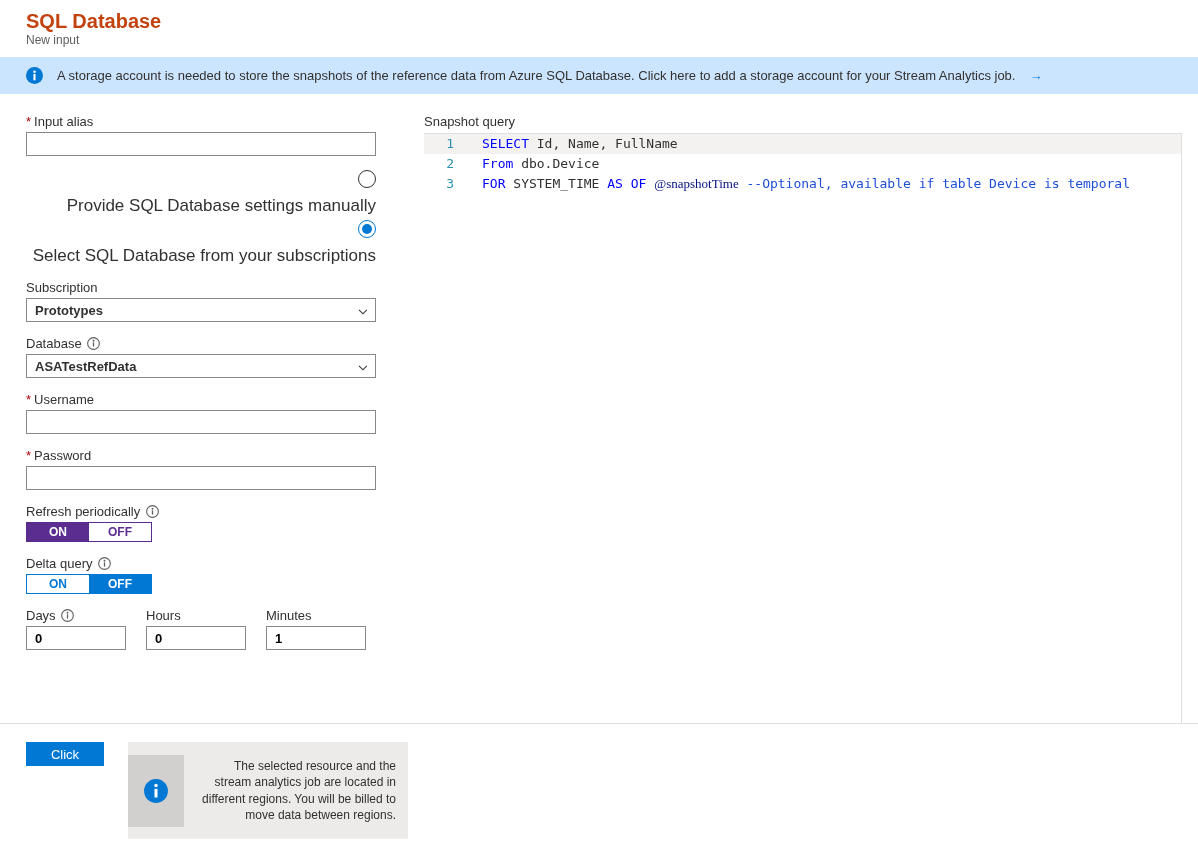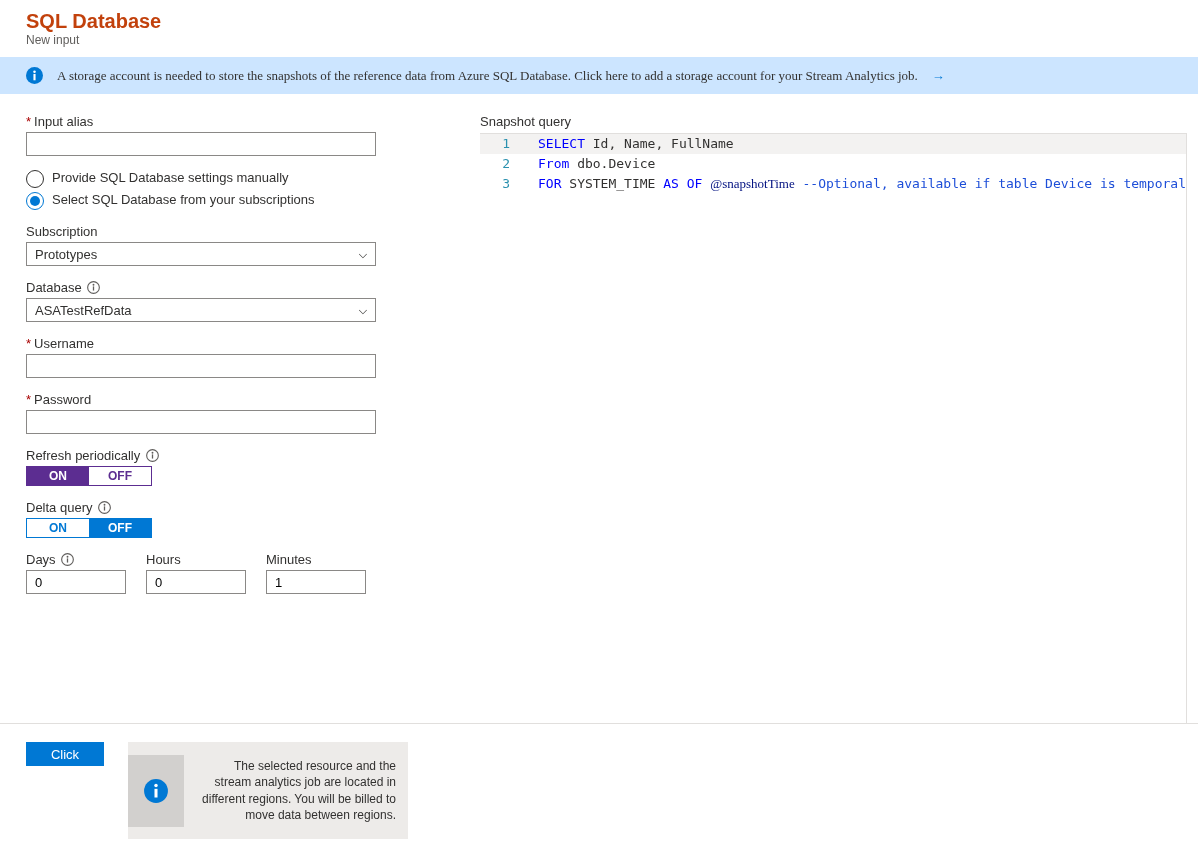--- a/index.html
+++ b/index.html
@@ -28,33 +28,32 @@
     }
     .banner {
       background: #cce5ff;
       padding: 10px 26px;
       display: flex;
       align-items: center;
       gap: 14px;
       font-size: 13px;
       color: #323130;
       margin-top: 6px;
-      font-family: Liberation Serif, serif;
     }
     .banner .info-icon {
       width: 17px; height: 17px; flex: 0 0 17px;
     }
     .banner .arrow {
       color: #0078d4;
       font-weight: 600;
     }
     .main {
       display: flex;
       padding: 20px 16px 0 26px;
-      gap: 104px;
+      gap: 48px;
       height: 630px;
     }
     .form {
       width: 350px;
       flex: 0 0 350px;
     }
     .field { margin-bottom: 14px; }
     .label { font-size: 13px; color: #323130; margin-bottom: 3px; display: block; }
     .label .req { color: #a80000; margin-right: 3px; }
     .label.muted { color: #a6a6a6; }
@@ -65,35 +64,36 @@
       margin-left: 2px;
     }
     input[type=text], input[type=password], .select {
       width: 100%;
       height: 24px;
       border: 1px solid #8a8886;
       padding: 2px 8px;
       font-size: 13px;
       font-family: inherit;
       background: #fff;
+      font-weight: bold;
     }
     input[disabled] {
       background: #f3f2f1;
       color: #605e5c;
       border-color: #c8c6c4;
     }
     .select {
       display: flex;
       align-items: center;
       justify-content: space-between;
       cursor: pointer;
     }
     .select .chev { font-size: 11px; color: #323130; }
     .radios { margin-top: 4px; margin-bottom: 14px; }
-    .radio { display: flex; align-items: flex-start; gap: 8px; margin-bottom: 4px; font-size: 13px; cursor: pointer; }
+    .radio { display: flex; align-items: flex-end; gap: 8px; margin-bottom: 4px; font-size: 17px; cursor: pointer; flex-direction: column; }
     .radio .dot {
       width: 18px; height: 18px; border: 1px solid #323130; border-radius: 50%;
       display: flex; align-items: center; justify-content: center;
     }
     .radio.selected .dot { border-color: #0078d4; }
     .radio.selected .dot::after {
       content: ""; width: 10px; height: 10px; background: #0078d4; border-radius: 50%;
     }
     .toggle {
       display: inline-flex;

